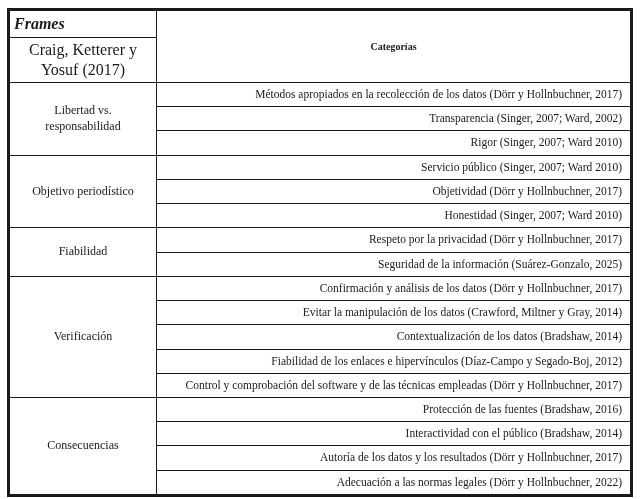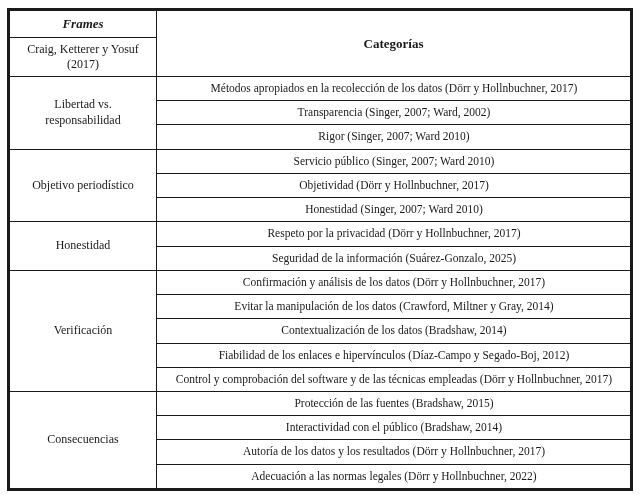--- a/index.html
+++ b/index.html
@@ -25,50 +25,50 @@
   }
   .frames-table th,
   .frames-table td {
     border: 1px solid #1a1a1a;
     vertical-align: middle;
   }
   col.frames-col   { width: 148px; }
   col.cat-col      { width: auto; }
 
   th.frames-title-cell {
-    font-size: 13px;
+    font-size: 16px;
     font-weight: bold;
     font-style: italic;
-    text-align: center;
+    text-align: left;
     height: 22px;
     padding: 2px 4px;
   }
   th.frames-source-cell {
-    font-size: 12px;
+    font-size: 16px;
     font-weight: normal;
     text-align: center;
     height: 34px;
     padding: 2px 10px;
     line-height: 1.25;
   }
   th.categories-header-cell {
-    font-size: 13px;
+    font-size: 10px;
     font-weight: bold;
     text-align: center;
     padding: 2px 6px;
   }
   td.frame-cell {
     font-size: 12px;
     text-align: center;
     padding: 16px 10px;
     line-height: 1.3;
   }
   td.category-cell {
     font-size: 11.5px;
-    text-align: center;
+    text-align: right;
     padding: 5px 8px 5px 9px;
     line-height: 1.15;
     height: 13px;
   }
 </style>
 </head>
 <body>
 
 <div class="page">
   <table class="frames-table">
@@ -100,21 +100,21 @@
           <td class="frame-cell" rowspan="3">Objetivo periodístico</td>
           <td class="category-cell">Servicio público (Singer, 2007; Ward 2010)</td>
         </tr>
         <tr>
           <td class="category-cell">Objetividad (Dörr y Hollnbuchner, 2017)</td>
         </tr>
         <tr>
           <td class="category-cell">Honestidad (Singer, 2007; Ward 2010)</td>
         </tr>
         <tr>
-          <td class="frame-cell" rowspan="2">Honestidad</td>
+          <td class="frame-cell" rowspan="2">Fiabilidad</td>
           <td class="category-cell">Respeto por la privacidad (Dörr y Hollnbuchner, 2017)</td>
         </tr>
         <tr>
           <td class="category-cell">Seguridad de la información (Suárez-Gonzalo, 2025)</td>
         </tr>
         <tr>
           <td class="frame-cell" rowspan="5">Verificación</td>
           <td class="category-cell">Confirmación y análisis de los datos (Dörr y Hollnbuchner, 2017)</td>
         </tr>
         <tr>
@@ -124,21 +124,21 @@
           <td class="category-cell">Contextualización de los datos (Bradshaw, 2014)</td>
         </tr>
         <tr>
           <td class="category-cell">Fiabilidad de los enlaces e hipervínculos (Díaz-Campo y Segado-Boj, 2012)</td>
         </tr>
         <tr>
           <td class="category-cell">Control y comprobación del software y de las técnicas empleadas (Dörr y Hollnbuchner, 2017)</td>
         </tr>
         <tr>
           <td class="frame-cell" rowspan="4">Consecuencias</td>
-          <td class="category-cell">Protección de las fuentes (Bradshaw, 2015)</td>
+          <td class="category-cell">Protección de las fuentes (Bradshaw, 2016)</td>
         </tr>
         <tr>
           <td class="category-cell">Interactividad con el público (Bradshaw, 2014)</td>
         </tr>
         <tr>
           <td class="category-cell">Autoría de los datos y los resultados (Dörr y Hollnbuchner, 2017)</td>
         </tr>
         <tr>
           <td class="category-cell">Adecuación a las normas legales (Dörr y Hollnbuchner, 2022)</td>
         </tr>

